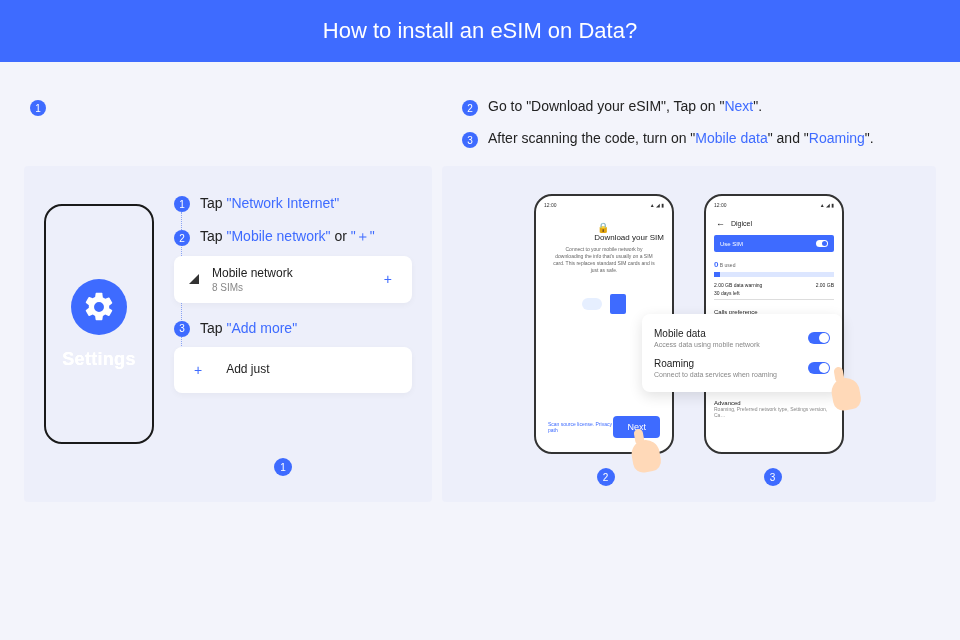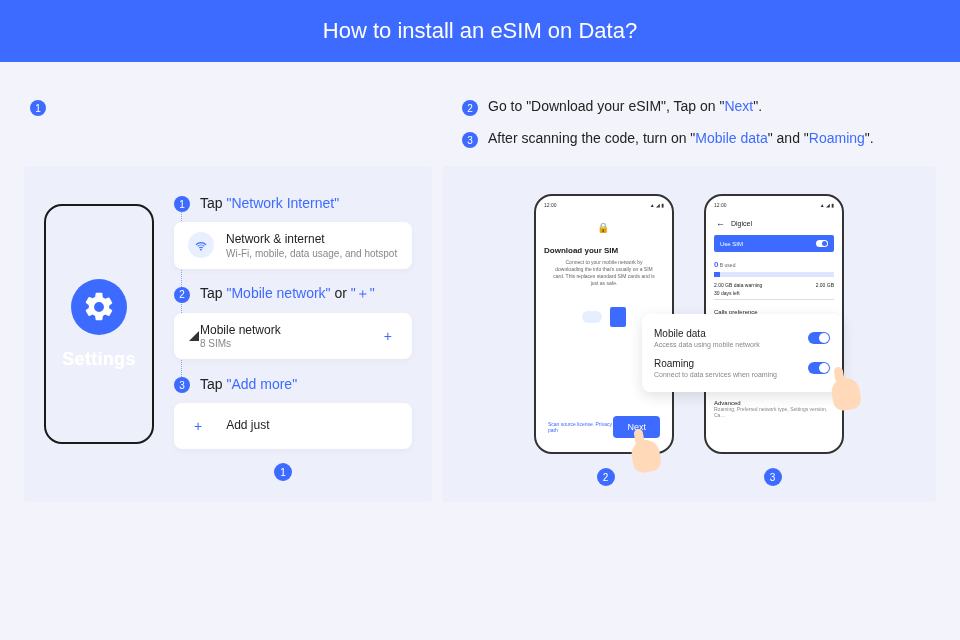--- a/index.html
+++ b/index.html
@@ -99,21 +99,21 @@
     min-height: 46px;
   }
   .card .icon-circ {
     width: 26px; height:26px; border-radius:50%;
     background: #e8efff; display:flex; align-items:center; justify-content:center;
     color:#3e6bff;
   }
   .card .main-txt { font-size: 12px; color:#222; line-height:1.3; }
   .card .sub-txt { font-size: 10px; color:#888; }
   .card.mobile { justify-content: space-between; }
-  .card.mobile .left { display:flex; align-items:center; }
+  .card.mobile .left { display:flex; align-items:center; gap:12px; }
   .plus-box { color:#3e6bff; font-size:14px; padding:0 6px; }
   .card.addmore .plus-box { margin-right: 6px; }
 
   
   .panel-right-inner { display:flex; gap:30px; justify-content:center; position:relative; }
   .phone {
     width: 140px; height:260px;
     border: 2px solid #333;
     border-radius: 18px;
     background:#fff;
@@ -123,21 +123,21 @@
   }
   .phone-statusbar {
     height:12px; display:flex; justify-content:space-between; align-items:center;
     padding: 6px 8px 0 8px; font-size:5px; color:#333;
   }
   .phone-statusbar .icons { display:flex; gap:2px; }
   .phone-body { flex:1; padding: 6px 8px; display:flex; flex-direction:column; }
 
   
   .p2-lock { color:#3e6bff; text-align:center; font-size:10px; margin-top:8px; }
-  .p2-title { font-size:8px; font-weight:700; text-align:left; margin-top:13px; color:#222; }
+  .p2-title { font-size:8px; font-weight:400; text-align:right; margin-top:0; color:#222; }
   .p2-desc { font-size:5px; color:#666; text-align:center; line-height:1.4; margin-top:4px; padding:0 8px; }
   .p2-scan-area {
     margin: 20px auto 0 auto;
     display:flex; align-items:center; gap:8px;
   }
   .p2-cloud { width:20px; height:12px; background:#e6efff; border-radius:8px; position:relative; }
   .p2-card { width:16px; height:20px; background:#3e6bff; border-radius:2px; }
   .p2-footer {
     margin-top:auto;
     display:flex; justify-content:space-between; align-items:center;
@@ -287,31 +287,20 @@
       </style>
 
       <div class="steps-col" data-name="steps-column">
         <div class="dotted-line" data-name="dotted-connector"></div>
 
         <div class="step" data-name="step-1">
           <div class="step-head">
             <span class="num-badge" data-name="step-badge-1">1</span>
             <span><span>Tap </span><span class="link" data-name="step-1-link">"Network Internet"</span></span>
           </div>
-          <div class="card" data-name="card-network-internet">
-            <div class="icon-circ" data-name="wifi-icon">
-              <svg class="wifi-icon" viewBox="0 0 24 24" fill="#3e6bff">
-                  <path d="M12 18.5a1.5 1.5 0 1 0 1.5 1.5A1.5 1.5 0 0 0 12 18.5Zm0-3.5a5 5 0 0 0-3.54 1.46l1.42 1.42a3 3 0 0 1 4.24 0l1.42-1.42A5 5 0 0 0 12 15Zm0-4a9 9 0 0 0-6.36 2.64l1.41 1.41a7 7 0 0 1 9.9 0l1.41-1.41A9 9 0 0 0 12 11Zm0-4A13 13 0 0 0 2.81 10.81l1.41 1.42a11 11 0 0 1 15.56 0l1.41-1.42A13 13 0 0 0 12 7Z"></path>
-                </svg>
-            </div>
-            <div>
-              <div class="main-txt" data-name="card-title">Network &amp; internet</div>
-              <div class="sub-txt" data-name="card-subtitle">Wi-Fi, mobile, data usage, and hotspot</div>
-            </div>
-          </div>
         </div>
 
         <div class="step" data-name="step-2">
           <div class="step-head">
             <span class="num-badge" data-name="step-badge-2">2</span>
             <span><span>Tap </span><span class="link" data-name="step-2-link">"Mobile network"</span><span> or </span><span class="link" data-name="step-2-plus-link">"＋"</span></span>
           </div>
           <div class="card mobile" data-name="card-mobile-network">
             <div class="left">
               <svg class="signal-icon" data-name="signal-icon" viewBox="0 0 24 24" fill="#333">

